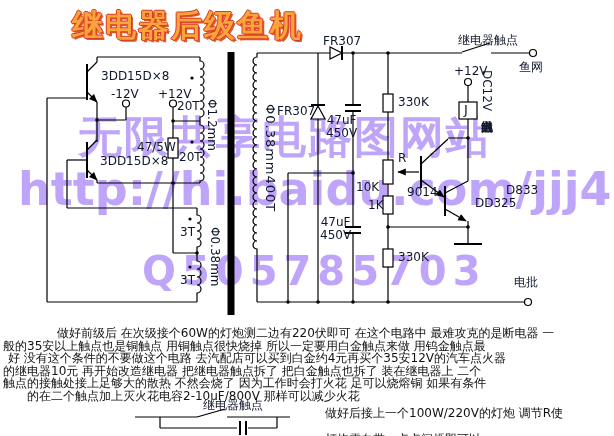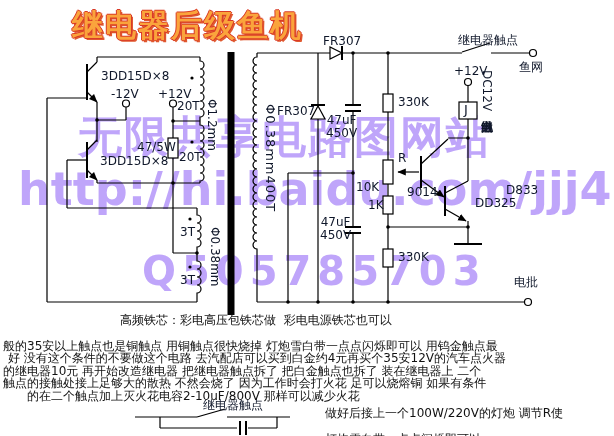--- a/index.html
+++ b/index.html
@@ -167,22 +167,22 @@
   <span class="lbl" style="left:477px;top:184px;margin-left:29px;">D833</span>
   <span class="lbl" style="left:475px;top:197px;">DD325</span>
   <span class="lbl relay-j" style="left:464px;top:103px;">J</span>
   <span class="lbl" style="left:454px;top:65px;">+12V</span>
   <span class="lbl vtext" style="left:480px;top:70px;">DC12V大触点继电器</span>
   <span class="lbl" style="left:458px;top:34px;">继电器触点</span>
   <span class="lbl" style="left:519px;top:61px;">鱼网</span>
   <span class="lbl" style="left:514px;top:276px;">电批</span>
   <span class="lbl" style="left:203px;top:399px;">继电器触点</span>
 
-  <span class="note" style="left:120px;top:312px;">高频铁芯：彩电高压包铁芯做  彩电电源铁芯也可以</span>
-  <span class="note" style="left:3px;top:337.5px;">般的35安以上触点也是铜触点 用铜触点很快烧掉 灯炮雪白带一点点闪烁即可以 用钨金触点最</span>
+  <span class="note" style="left:57px;top:325px;">做好前级后 在次级接个60W的灯炮测二边有220伏即可 在这个电路中 最难攻克的是断电器 一</span>
+  <span class="note" style="left:3px;top:337.5px;">般的35安以上触点也是铜触点 用铜触点很快烧掉 所以一定要用白金触点来做 用钨金触点最</span>
   <span class="note" style="left:8px;top:350px;">好 没有这个条件的不要做这个电路 去汽配店可以买到白金约4元再买个35安12V的汽车点火器</span>
   <span class="note" style="left:3px;top:362.5px;">的继电器10元 再开始改造继电器 把继电器触点拆了 把白金触点也拆了 装在继电器上 二个</span>
   <span class="note" style="left:3px;top:375px;">触点的接触处接上足够大的散热 不然会烧了 因为工作时会打火花 足可以烧熔铜 如果有条件</span>
   <span class="note" style="left:3px;top:387.5px;margin-left:24px;">的在二个触点加上灭火花电容2-10uF/800V 那样可以减少火花</span>
   <span class="note" style="left:325px;top:405px;">做好后接上一个100W/220V的灯炮 调节R使</span>
   <span class="note" style="left:325px;top:418px;margin-top:13px;">灯炮雪白带一点点闪烁即可以</span>
 
 </div>
 
 </body></html>

